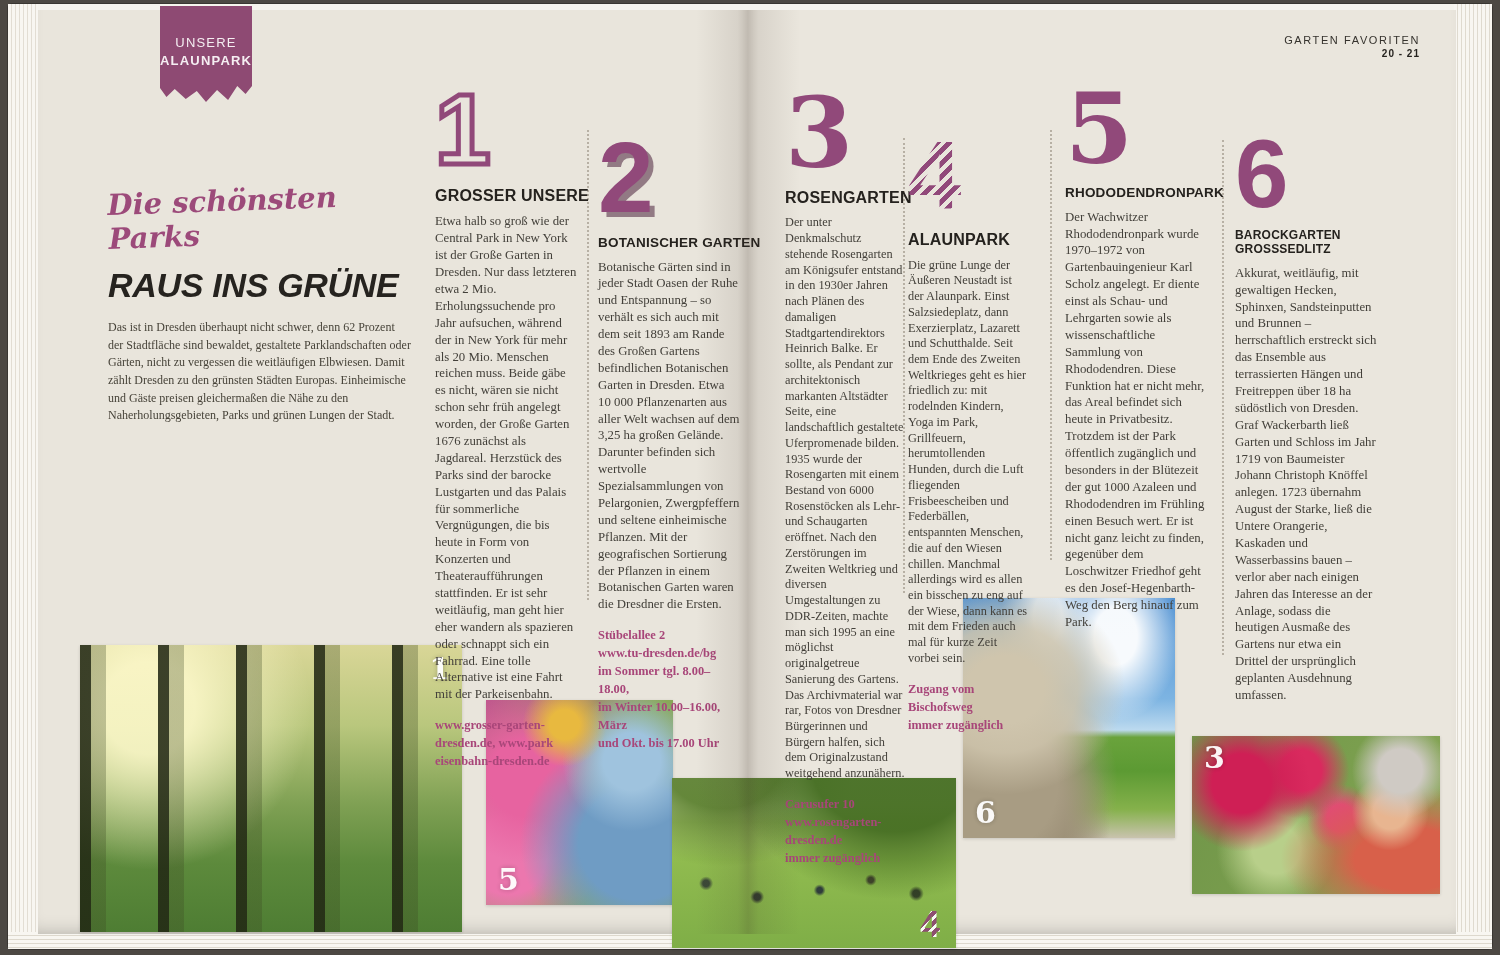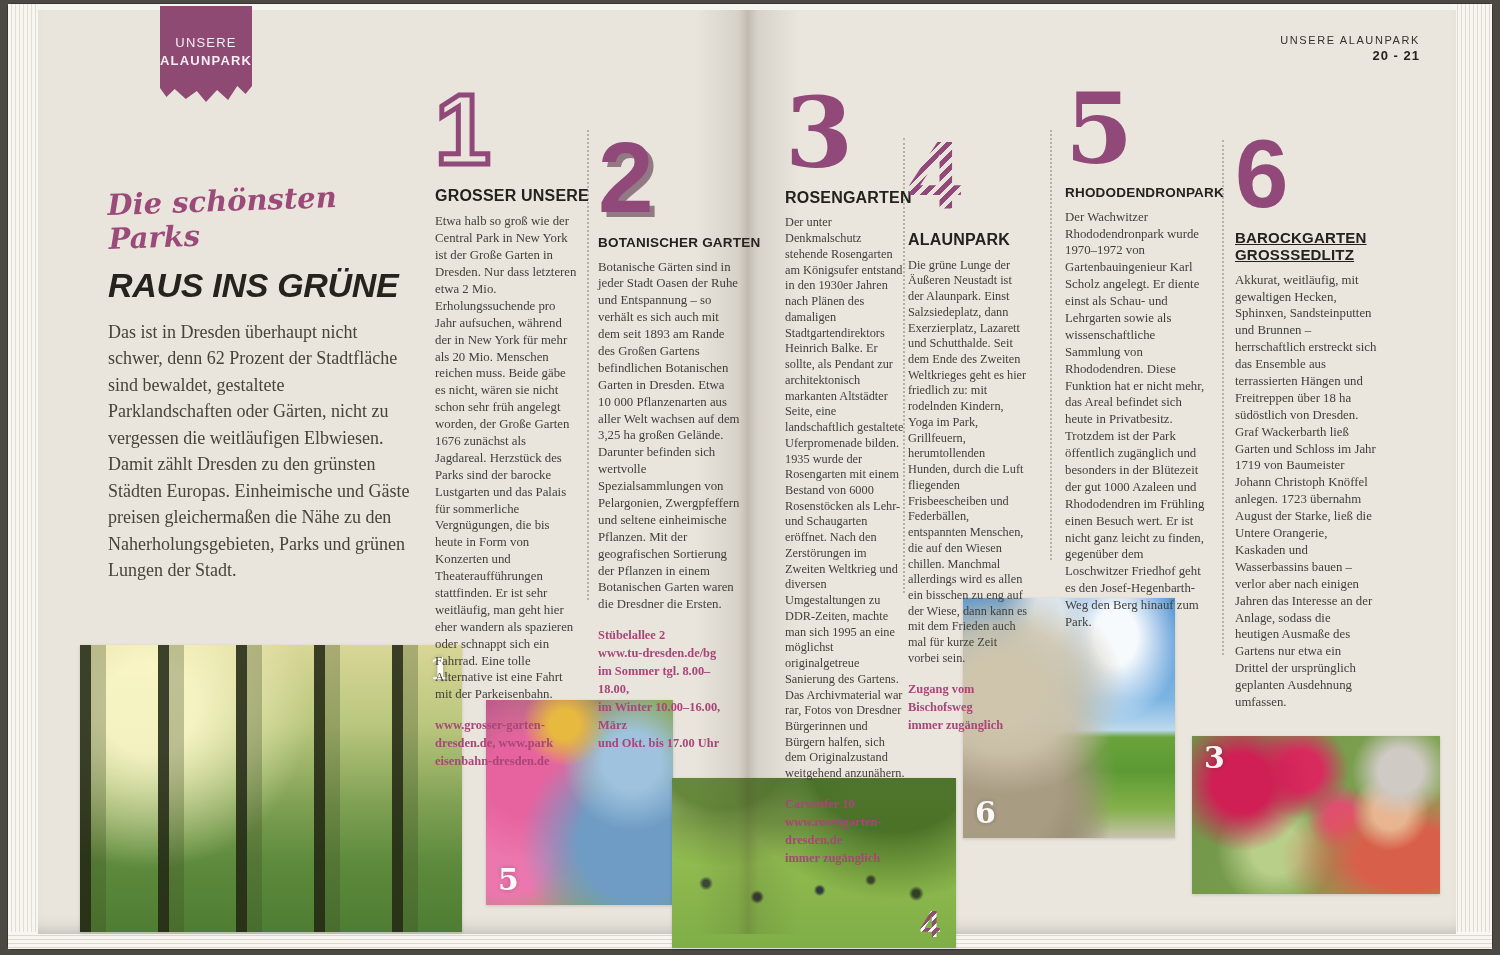--- a/index.html
+++ b/index.html
@@ -23,26 +23,26 @@
   
   .badge{position:absolute;left:160px;top:6px;width:92px;height:100px;background:#8e4a73;z-index:7;
      clip-path:polygon(0 0,100% 0,100% 80%,93% 88%,84% 80%,74% 94%,62% 84%,50% 96%,40% 85%,28% 93%,16% 83%,7% 91%,0 82%);}
   .badge-l1,.badge-l2{color:#f5eef2;text-align:center;font-family:"Liberation Sans",sans-serif;
      letter-spacing:1.2px;font-size:13px;line-height:1.35;}
   .badge-l1{margin-top:28px;font-weight:400;}
   .badge-l2{font-weight:700;}
   
   .pagehead{position:absolute;left:1200px;top:34px;width:220px;text-align:right;z-index:3;}
   .ph-kicker{font-family:"Liberation Sans",sans-serif;font-size:11px;letter-spacing:1.6px;color:#35322d;}
-  .ph-pages{font-family:"Liberation Sans",sans-serif;font-size:13px;font-weight:700;letter-spacing:1px;color:#26231f;margin-top:2px;text-align:right;}
+  .ph-pages{font-family:"Liberation Sans",sans-serif;font-size:10px;font-weight:700;letter-spacing:1px;color:#26231f;margin-top:2px;text-align:right;}
   
   .intro{position:absolute;left:108px;top:188px;width:304px;z-index:3;}
   .script{font-family:"DejaVu Serif",serif;font-style:italic;font-weight:700;font-size:29px;color:#9c4a7a;transform:rotate(-2deg);transform-origin:left;}
   .headline{font-family:"Liberation Sans",sans-serif;font-weight:900;font-size:34px;letter-spacing:-.3px;color:#26231f;margin:10px 0 0 0;font-style:italic;}
-  .intro-body{font-size:18px;line-height:1.47;color:#474339;margin:14px 0 0 0;}
+  .intro-body{font-size:12px;line-height:1.47;color:#474339;margin:14px 0 0 0;}
   
   .col{position:absolute;z-index:3;}
   .c1{left:435px;top:82px;width:142px;}
   .c2{left:598px;top:130px;width:142px;}
   .c3{left:785px;top:86px;width:120px;}
   .c4{left:908px;top:130px;width:121px;}
   .c5{left:1065px;top:82px;width:142px;}
   .c6{left:1235px;top:128px;width:142px;}
   .numeral{display:block;line-height:.95;font-weight:700;color:#91497a;margin-bottom:10px;
            font-family:"DejaVu Serif",serif;}
@@ -53,21 +53,21 @@
   .n-shadow{font-family:"Liberation Sans",sans-serif;font-weight:900;font-size:100px;
             text-shadow:5px 5px 0 rgba(74,35,61,.55);}
   .n-serif{font-size:98px;}
   .n-hatch{font-family:"Liberation Sans",sans-serif;font-weight:900;font-size:96px;
      background-image:repeating-linear-gradient(135deg,#91497a 0 5px,#e9e5dc 5px 9px);
      -webkit-background-clip:text;background-clip:text;color:transparent;}
   .n-heavy{font-family:"Liberation Sans",sans-serif;font-weight:900;font-size:96px;}
   .col-heading{font-family:"Liberation Sans",sans-serif;font-weight:800;color:#25221e;
      font-size:16px;letter-spacing:.2px;margin:0 0 8px 0;white-space:nowrap;line-height:1.15;}
   .h-sm{font-size:13.5px;}
-  .wrap{white-space:normal;font-size:15px;text-decoration:underline;}
+  .wrap{white-space:normal;font-size:12px;}
   .col-body{font-size:12.8px;line-height:1.32;color:#43403a;margin:0 0 14px 0;}
   .c3 .col-body,.c4 .col-body{font-size:12.3px;line-height:1.28;}
   .col-contact{font-weight:700;font-size:12.4px;line-height:1.45;color:#a84679;white-space:pre-line;margin:0;}
   
   .sep{position:absolute;width:0;border-left:2px dotted #b7b0a4;z-index:2;}
   .sep-12{left:587px;top:130px;height:470px;}
   .sep-34{left:903px;top:138px;height:455px;}
   .sep-45{left:1050px;top:130px;height:430px;}
   .sep-56{left:1222px;top:140px;height:515px;}
   
@@ -155,21 +155,21 @@
   <div class="sep sep-34"></div>
   <div class="sep sep-45"></div>
   <div class="sep sep-56"></div>
 
   <div class="badge">
     <div class="badge-l1">UNSERE</div>
     <div class="badge-l2">ALAUNPARK</div>
   </div>
 
   <div class="pagehead">
-    <div class="ph-kicker">UNSERE ALAUNPARK</div>
+    <div class="ph-kicker">GARTEN FAVORITEN</div>
     <div class="ph-pages">20 - 21</div>
   </div>
 
   <div class="intro">
     <div class="script">Die schönsten Parks</div>
     <h1 class="headline">RAUS INS GRÜNE</h1>
     <p class="intro-body">Das ist in Dresden überhaupt nicht schwer, denn 62 Prozent der Stadtfläche sind bewaldet, gestaltete Parklandschaften oder Gärten, nicht zu vergessen die weitläufigen Elbwiesen. Damit zählt Dresden zu den grünsten Städten Europas. Einheimische und Gäste preisen gleichermaßen die Nähe zu den Naherholungsgebieten, Parks und grünen Lungen der Stadt.</p>
   </div>
 
   <div class="col c1">

